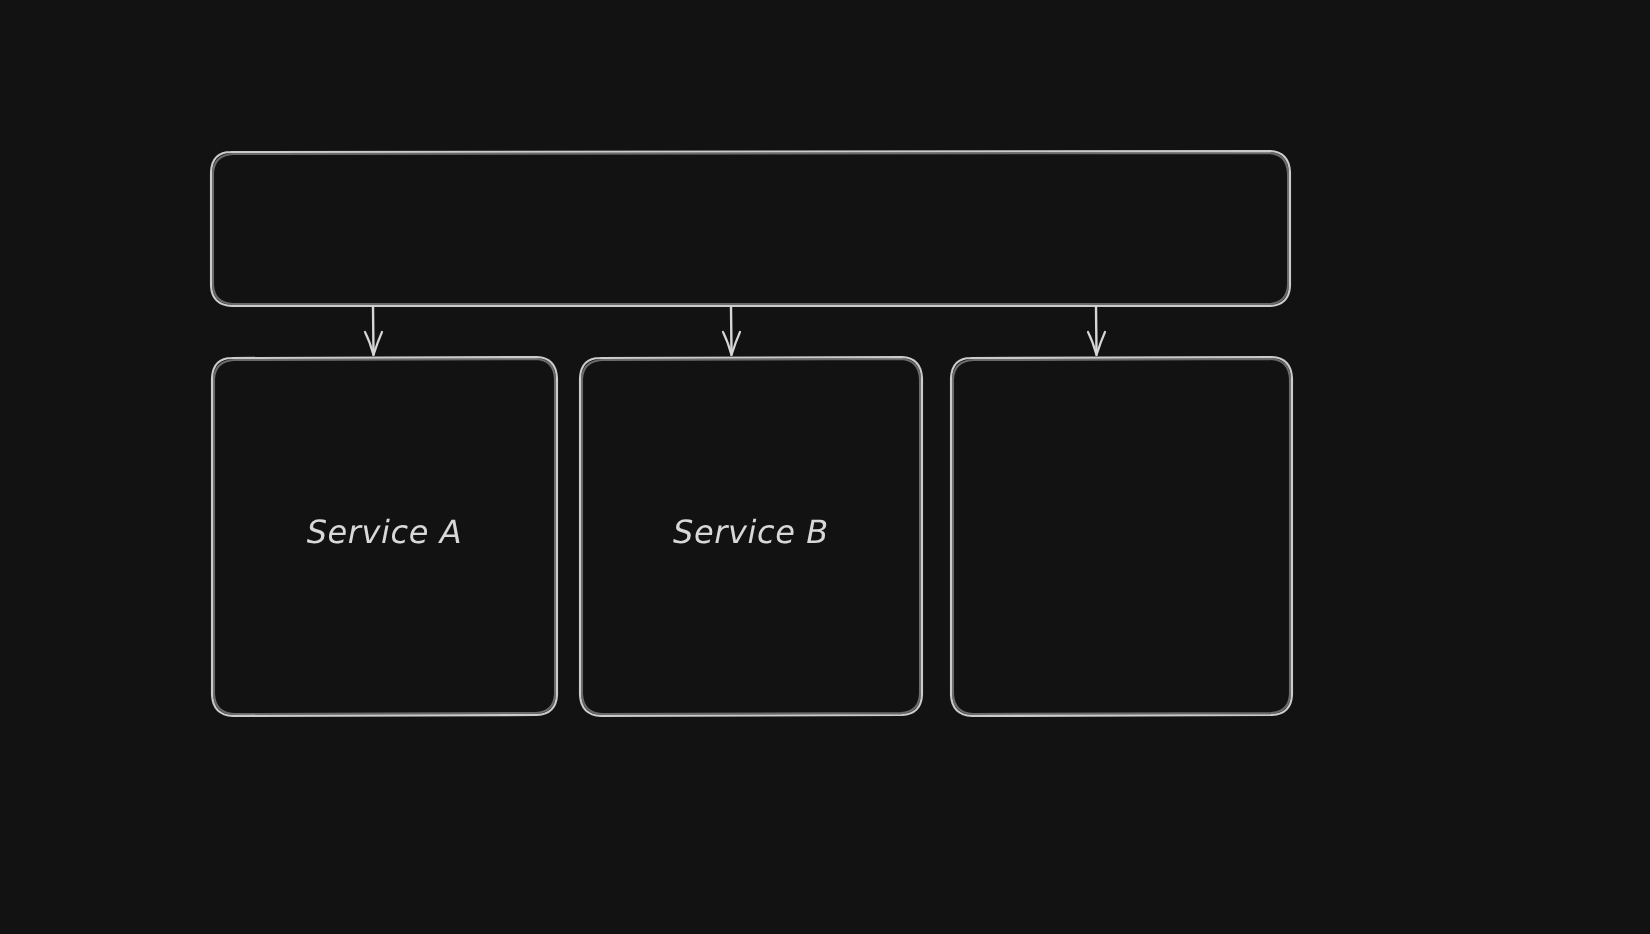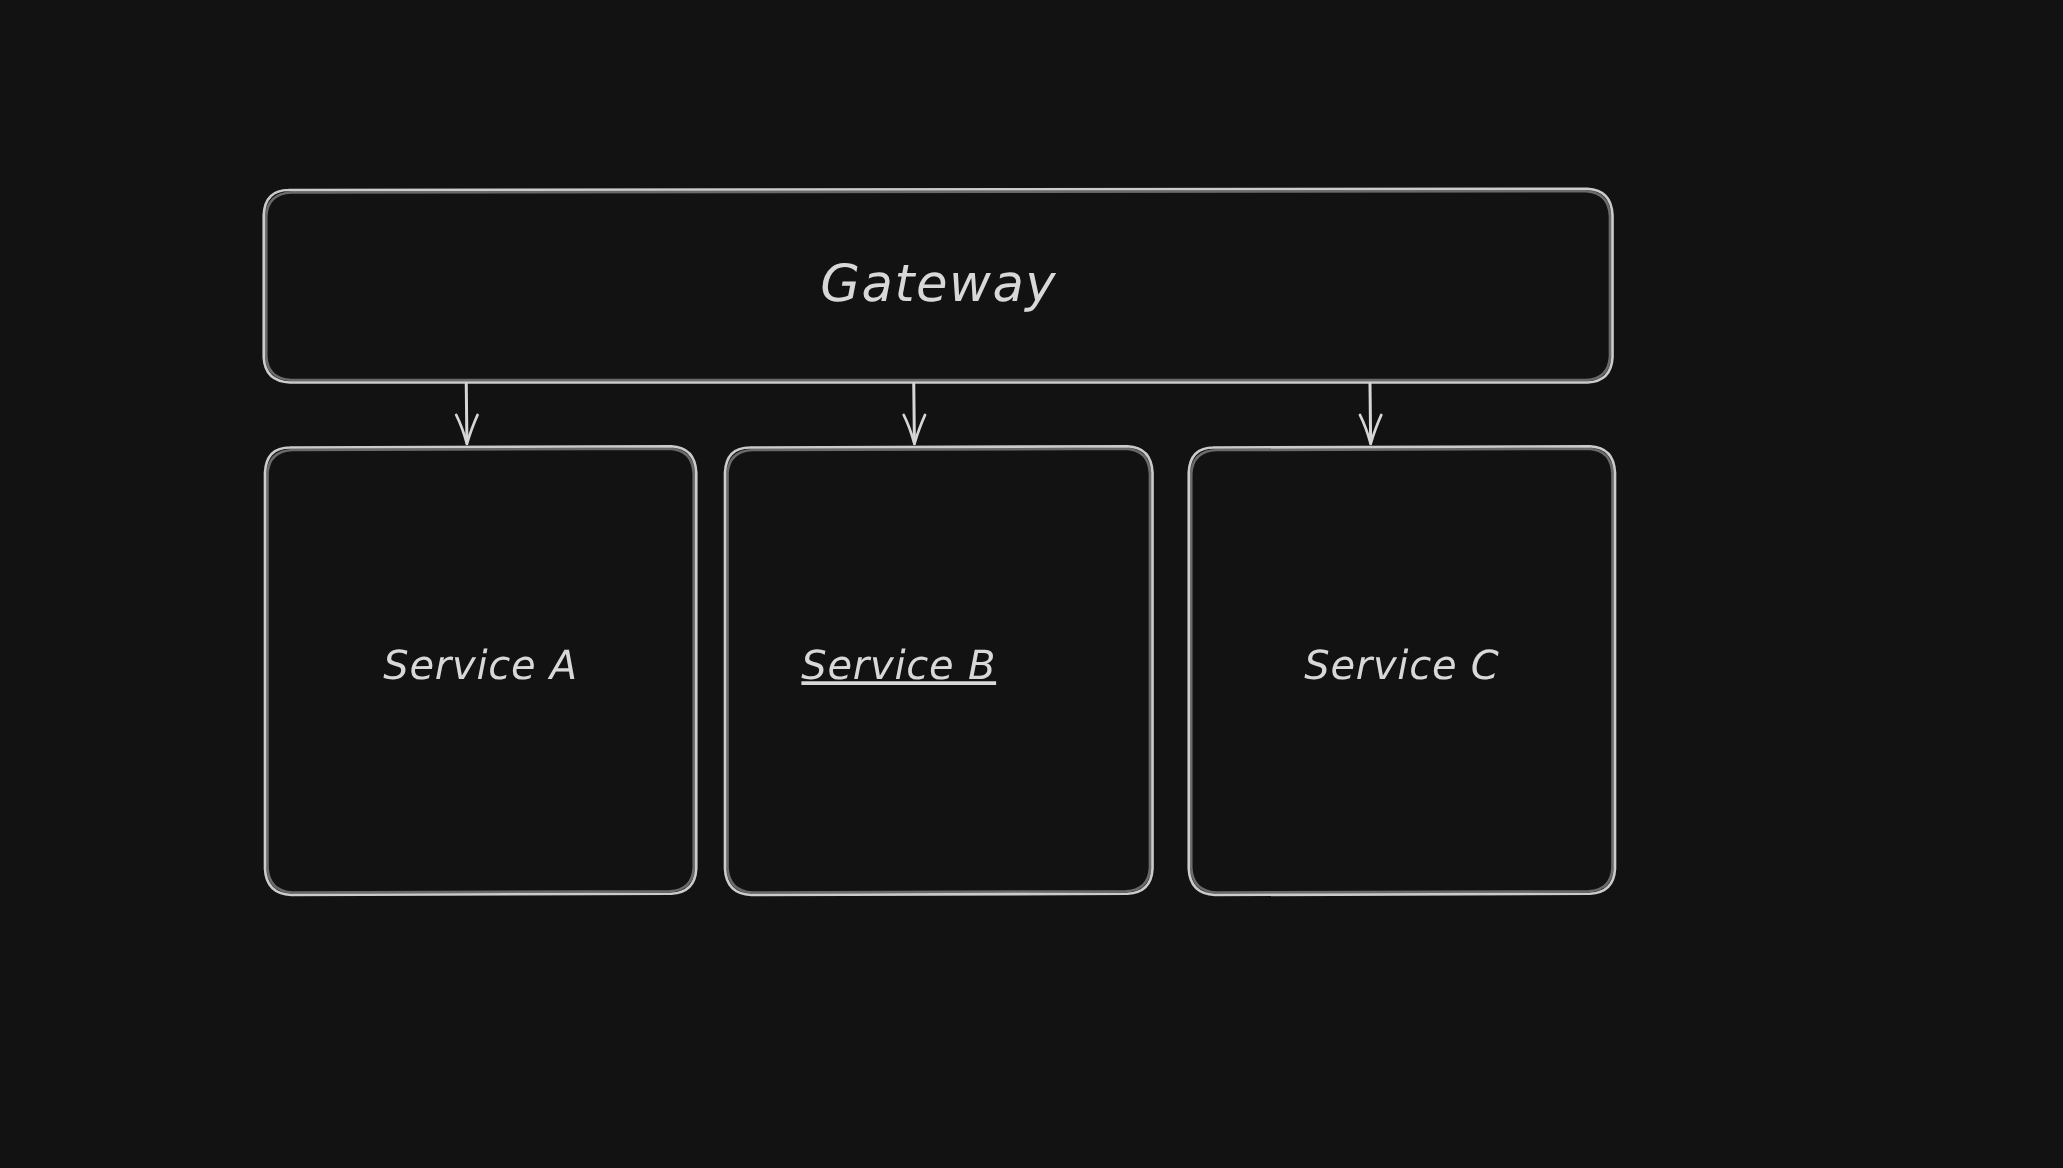--- a/index.html
+++ b/index.html
@@ -49,21 +49,21 @@
     height: 74px;
     font-size: 41px;
     letter-spacing: 1.2px;
   }
   .service-label {
     height: 44px;
     font-size: 32px;
     top: 510px;
   }
   .service-label.a { left: 212px; width: 345px; }
-  .service-label.b { left: 548px; width: 342px; text-decoration: underline; }
+  .service-label.b { left: 580px; width: 342px; }
   .service-label.c { left: 951px; width: 341px; }
   .hit {
     position: absolute;
     background: transparent;
   }
 </style>
 </head>
 <body style="background: rgb(18, 18, 18);">
 
 <div id="canvas" style="background: rgb(18, 18, 18);">
@@ -104,26 +104,24 @@
       </g>
 
       <g>
         <path d="M1096 307 L1096.5 352" stroke-width="2.4"></path>
         <path d="M1088 332 Q1093 342 1096.5 355" stroke-width="2.2"></path>
         <path d="M1105 332 Q1100.5 342 1096.5 355" stroke-width="2.2"></path>
       </g>
     </g>
   </svg>
 
-  <div class="node-label gateway-label">Gateway</div>
 
   <div class="node-label service-label a">Service A</div>
 
   <div class="node-label service-label b">Service B</div>
 
-  <div class="node-label service-label c">Service C</div>
 
   <div class="hit" style="left:211px; top:151px; width:1080px; height:155px;"></div>
   <div class="hit" style="left:212px; top:357px; width:345px; height:359px;"></div>
   <div class="hit" style="left:580px; top:357px; width:342px; height:359px;"></div>
   <div class="hit" style="left:951px; top:357px; width:341px; height:359px;"></div>
 
 </div>
 
 </body></html>

